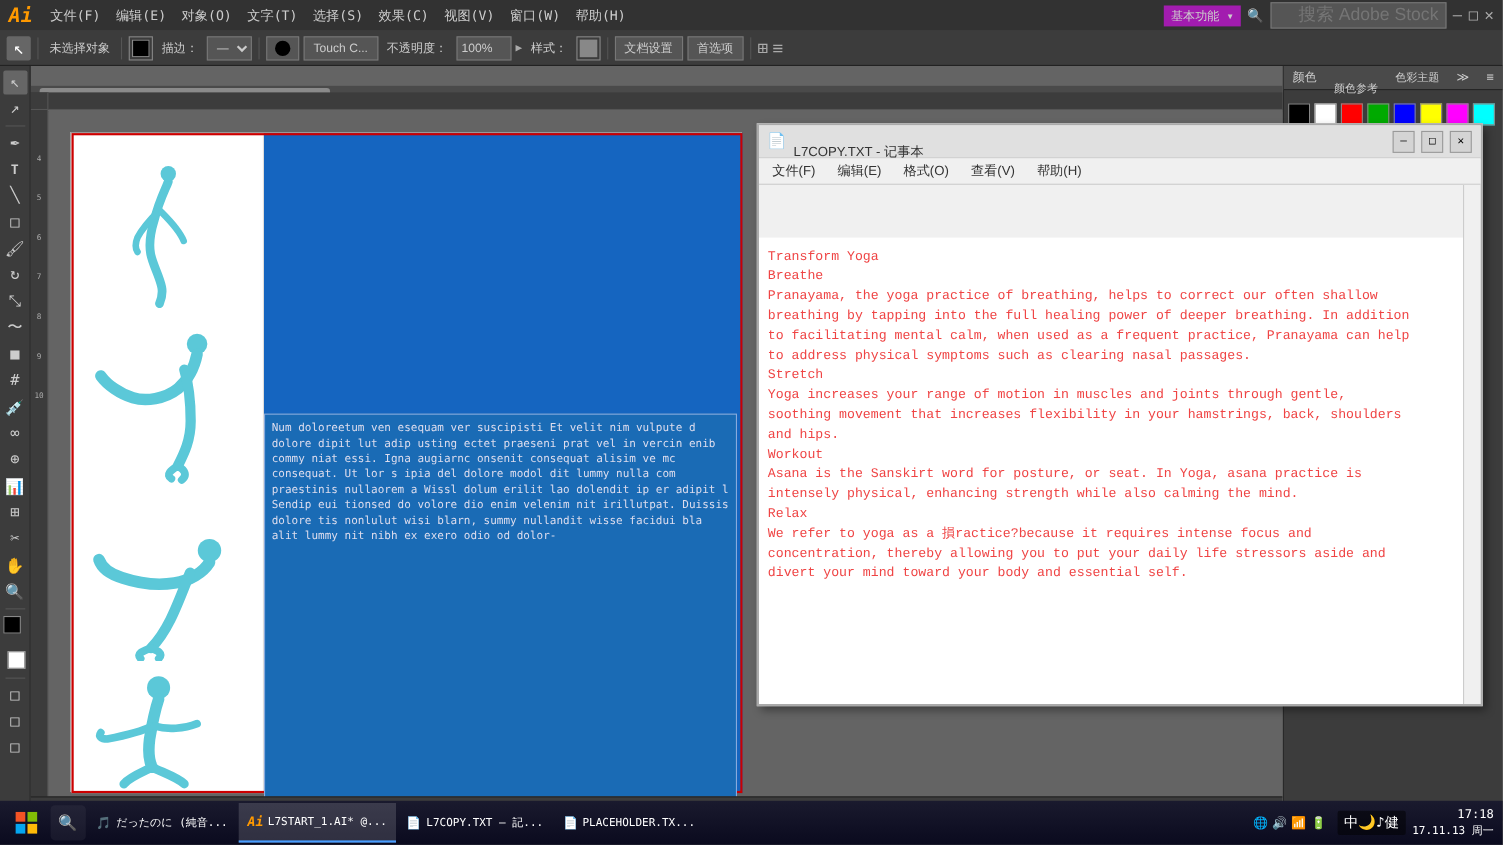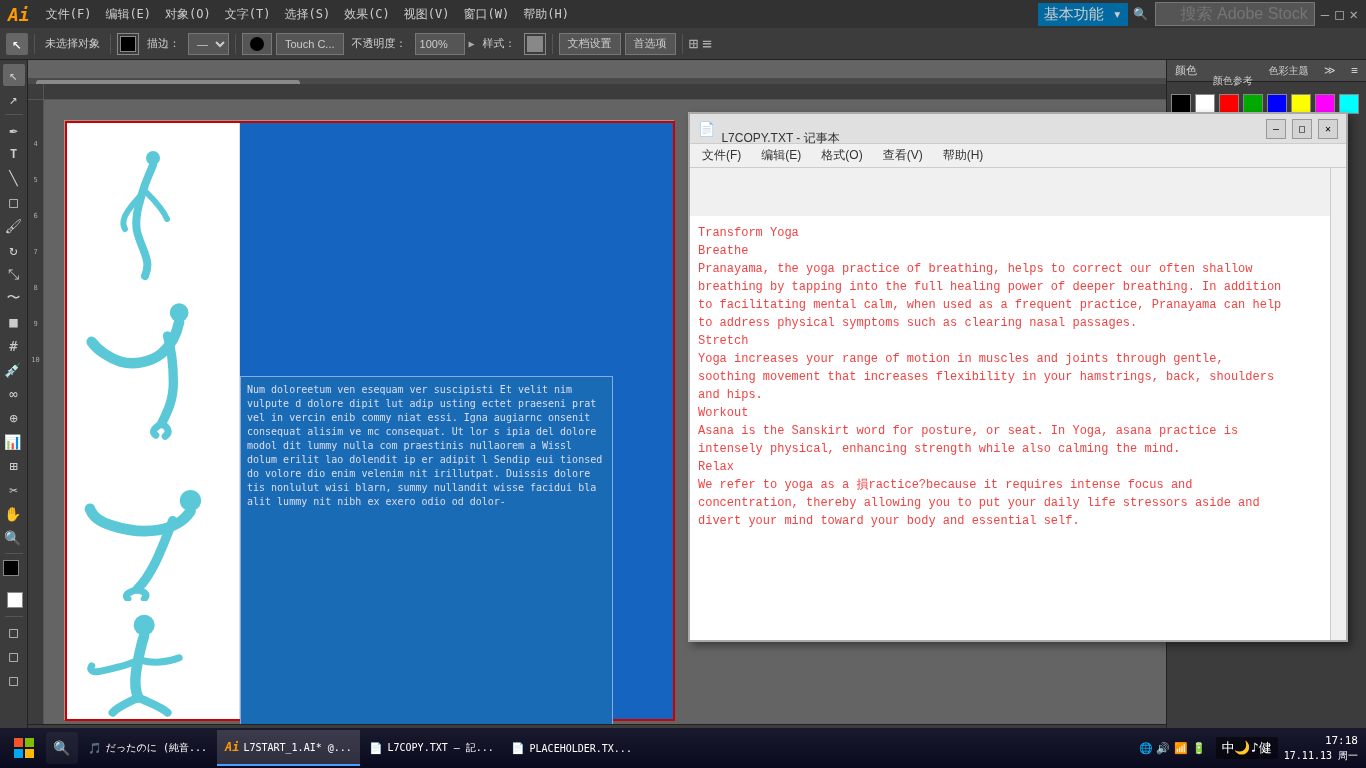--- a/index.html
+++ b/index.html
@@ -50,21 +50,21 @@
     #canvas-workspace { flex: 1; position: relative; overflow: hidden; background: #646464; }
     
     
     #doc-canvas { position: absolute; top: 20px; left: 20px; width: 610px; height: 600px; background: white; border: 1px solid #999; }
     #doc-left-white { position: absolute; top: 0; left: 0; width: 175px; height: 600px; background: white; border-right: 1px solid #ddd; }
     #doc-right-blue { position: absolute; top: 0; left: 175px; width: 435px; height: 600px; background: #1565c0; }
     #doc-border-red { position: absolute; top: 0; left: 0; width: 610px; height: 600px; border: 2px solid #cc0000; pointer-events: none; }
 
     
     #blue-text-box {
-      position: absolute; top: 255px; left: 175px; width: 373px; height: 370px;
+      position: absolute; top: 255px; left: 175px; width: 430px; height: 370px;
       background: #1a6bb5; border: 1px solid #88aadd; overflow: hidden;
       font-size: 11px; color: #fff; padding: 6px; line-height: 1.4;
     }
 
     
     #right-panels {
       width: 200px; background: #3c3c3c; border-left: 1px solid #222; display: flex; flex-direction: column;
     }
     .panel-header { height: 22px; background: #4a4a4a; display: flex; align-items: center; padding: 0 8px; color: #ccc; font-size: 11px; justify-content: space-between; border-bottom: 1px solid #222; }
     .panel-content { padding: 4px; }
@@ -139,21 +139,21 @@
   <span class="menu-item">编辑(E)</span>
   <span class="menu-item">对象(O)</span>
   <span class="menu-item">文字(T)</span>
   <span class="menu-item">选择(S)</span>
   <span class="menu-item">效果(C)</span>
   <span class="menu-item">视图(V)</span>
   <span class="menu-item">窗口(W)</span>
   <span class="menu-item">帮助(H)</span>
   <div class="menu-spacer"></div>
   <div class="top-right-icons">
-    <span style="background:#0369a1;padding:2px 6px;font-size:15px;color:#ccc;text-align:right;">基本功能 ▾</span>
+    <span style="background:#a21caf;padding:2px 6px;font-size:11px;color:#ccc;text-align:right;">基本功能 ▾</span>
     <span style="color:#aaa;">🔍</span>
     <input class="search-box" placeholder="搜索 Adobe Stock" style="font-size: 16px; text-align: right;">
     <span style="color:#aaa;font-size:14px;">—</span>
     <span style="color:#aaa;font-size:14px;">□</span>
     <span style="color:#aaa;font-size:14px;">✕</span>
   </div>
 </div>
 
 <div id="toolbar">
   <div class="tool-btn active" style="color:white;font-size:16px;">↖</div>

